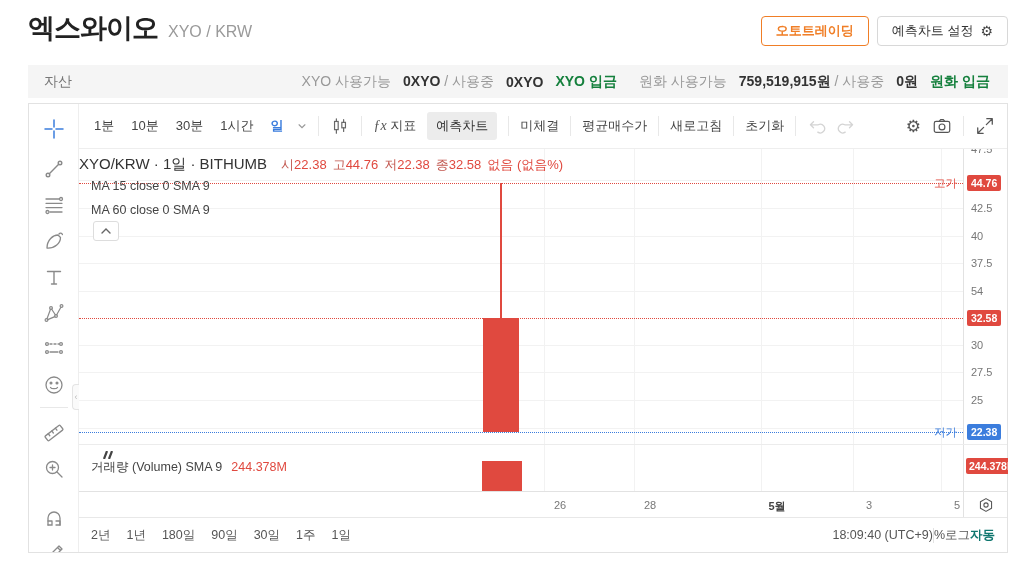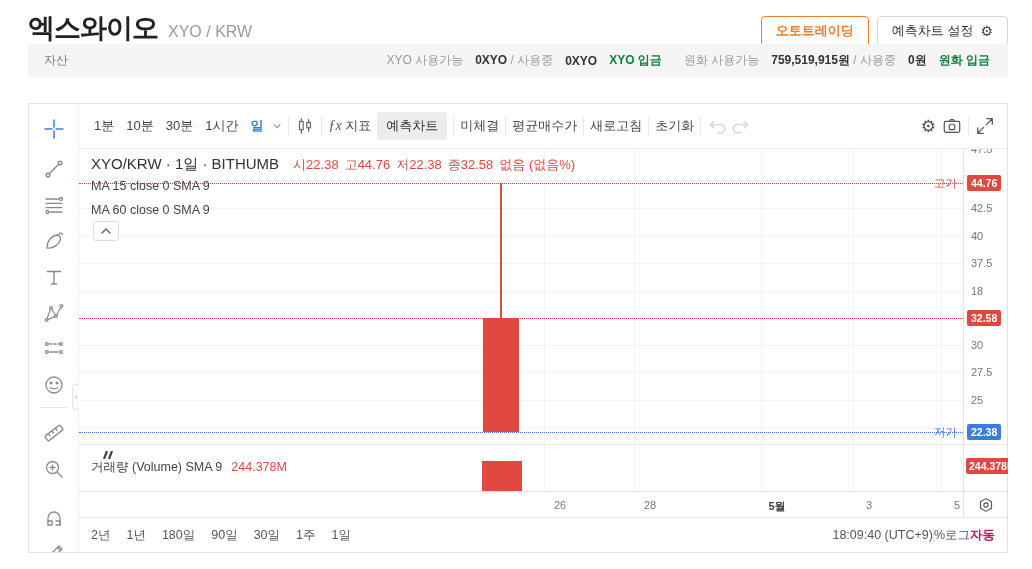--- a/index.html
+++ b/index.html
@@ -12,42 +12,42 @@
   .title-row h1 { font-size:27px; font-weight:700; color:#222; letter-spacing:-1px; }
   .pair { font-size:16px; color:#9a9a9a; }
   .hdr-buttons { position:absolute; top:16px; right:24px; display:flex; gap:8px;border-radius:6px; }
   .btn { height:30px; padding:0 14px; border-radius:4px; background:#fff; font-size:13px;
          display:flex; align-items:center; gap:7px; cursor:pointer; font-family:inherit; }
   .btn-orange { border:1px solid #f07e26; color:#f07e26; font-weight:700; }
   .btn-gray { border:1px solid #d8d8d8; color:#333; }
   .gear-glyph { font-size:14px; color:#444; }
 
   
-  .asset-bar { position:absolute; left:28px; top:44px; width:980px; height:33px; background:#f5f5f5;
-               display:flex; align-items:center; font-size:12px; color:#999;justify-content:flex-end; }
+  .asset-bar { position:absolute; left:28px; top:65px; width:980px; height:33px; background:#f5f5f5;
+               display:flex; align-items:center; font-size:14px; color:#999;justify-content:flex-end; }
   .asset-label { margin-left:16px; color:#777; }
   .asset-items { margin-left:auto; margin-right:18px; display:flex; align-items:center; gap:12px; }
   .av { color:#333; font-weight:700; }
   .alink { color:#15803d; font-weight:700; cursor:pointer; }
   .grp-gap { margin-left:10px; }
 
   
   .widget { position:absolute; left:28px; top:103px; width:980px; height:450px;
             border:1px solid #e2e2e2; background:#fff; }
 
   .side { position:absolute; left:0; top:0; width:50px; height:448px; border-right:1px solid #eeeeee; overflow:hidden; }
   .tool { position:absolute; left:14px; width:22px; height:22px; color:#8a8a8a; cursor:pointer; }
   .tool svg { display:block; width:100%; height:100%; }
   .side-div { position:absolute; left:11px; width:28px; height:1px; background:#e8e8e8; }
   .side-handle { position:absolute; left:43px; top:280px; width:7px; height:26px; background:#fafafa;
                  border:1px solid #e4e4e4; border-right:none; border-radius:4px 0 0 4px;
                  color:#bbb; font-size:9px; line-height:24px; text-align:center; cursor:pointer; }
 
   .ttb { position:absolute; left:50px; top:0; width:928px; height:45px; border-bottom:1px solid #eeeeee;
-         display:flex; align-items:center; padding:0 12px; gap:6px; font-size:13px; color:#444;justify-content:flex-end; }
+         display:flex; align-items:center; padding:0 12px; gap:11px; font-size:13px; color:#444;justify-content:flex-end; }
   .sep { width:1px; height:20px; background:#e8e8e8; flex:0 0 1px; }
   .intv { padding:2px 3px; cursor:pointer; white-space:nowrap; }
   .intv-active { color:#3b7ddd; font-weight:700; }
   .chev { width:10px; height:10px; color:#999; cursor:pointer; }
   .chev svg { display:block; width:100%; height:100%; }
   .ticon { width:20px; height:20px; color:#666; cursor:pointer; }
   .ticon svg { display:block; width:100%; height:100%; }
   .fx { font-style:italic; font-family:"Liberation Serif", serif; color:#555; font-size:14px; }
   .tbtn { cursor:pointer; white-space:nowrap; }
   .fcast { background:#ececec; border-radius:3px; padding:5px 9px; color:#333; }
@@ -57,21 +57,21 @@
   .gear-tool { font-size:17px; color:#555; cursor:pointer; }
 
   
   .plot { position:absolute; left:50px; top:45px; width:884px; height:342px; overflow:hidden; }
   .hgrid { position:absolute; left:0; width:100%; height:1px; background:#f2f2f2; }
   .vgrid { position:absolute; top:0; width:1px; height:100%; background:#f2f2f2; }
   .dotted { position:absolute; left:0; width:100%; height:0; border-top:1px dotted #e0493f; }
   .dot-blue { border-top-color:#3b7ddd; }
   .shape { position:absolute; background:#e0493f; }
 
-  .legend { position:absolute; left:12px; top:6px; font-size:13px; white-space:nowrap; }
+  .legend { position:absolute; left:0; top:6px; font-size:13px; white-space:nowrap; }
   .leg-title { font-size:15px; color:#333; margin-right:8px; }
   .olab { color:#c2564e; margin-left:6px; }
   .oval { color:#e0493f; }
   .ochange { color:#e0493f; margin-left:6px; }
   .ma-row { position:absolute; left:12px; font-size:12.5px; color:#444; white-space:nowrap; }
   .collapse-btn { position:absolute; left:14px; top:72px; width:26px; height:20px; border:1px solid #ddd;
                   border-radius:3px; background:#fff; display:flex; align-items:center; justify-content:center;
                   color:#666; cursor:pointer; }
   .collapse-btn svg { width:12px; height:8px; }
   .pane-marks { position:absolute; left:22px; top:296px; width:14px; height:8px; }
@@ -96,21 +96,21 @@
   .corner-sep { position:absolute; left:884px; top:0; width:1px; height:26px; background:#e2e2e2; }
   .hex-ic { position:absolute; left:898px; top:4px; width:18px; height:18px; color:#555; cursor:pointer; }
   .hex-ic svg { display:block; width:100%; height:100%; }
 
   
   .bbar { position:absolute; left:50px; top:413px; width:928px; height:35px; border-top:1px solid #e8e8e8;
           display:flex; align-items:center; padding:0 12px; font-size:12.5px; color:#555; gap:16px; }
   .range { cursor:pointer; }
   .bright { margin-left:auto; display:flex; align-items:center; }
   .bsep { width:1px; height:15px; background:#e2e2e2; }
-  .auto { color:#be185d; font-weight:700; }
+  .auto { color:#0f766e; font-weight:700; }
   .clock { cursor:pointer; }
 </style>
 </head>
 <body>
 
 <div class="page">
 
   <div class="title-row">
     <h1>엑스와이오</h1>
     <span class="pair">XYO / KRW</span>
@@ -332,21 +332,21 @@
 
       <div class="hl-label hl-red" style="top:34px;">고가</div>
       <div class="hl-label hl-blue" style="top:283px;">저가</div>
     </div>
 
     <div class="paxis">
       <span class="ptick" style="top:0;">47.5</span>
       <span class="ptick" style="top:59px;">42.5</span>
       <span class="ptick" style="top:87px;">40</span>
       <span class="ptick" style="top:114px;">37.5</span>
-      <span class="ptick" style="top:142px;">18</span>
+      <span class="ptick" style="top:142px;">54</span>
       <span class="ptick" style="top:196px;">30</span>
       <span class="ptick" style="top:223px;">27.5</span>
       <span class="ptick" style="top:251px;">25</span>
       <span class="pbadge pb-red" style="top:34px;">44.76</span>
       <span class="pbadge pb-red" style="top:169px;">32.58</span>
       <span class="pbadge pb-blue" style="top:283px;">22.38</span>
       <span class="pbadge pb-red" style="top:317px;left:2px;padding:2px 3px;">244.378M</span>
     </div>
     <div class="pane-sep"></div>
 

